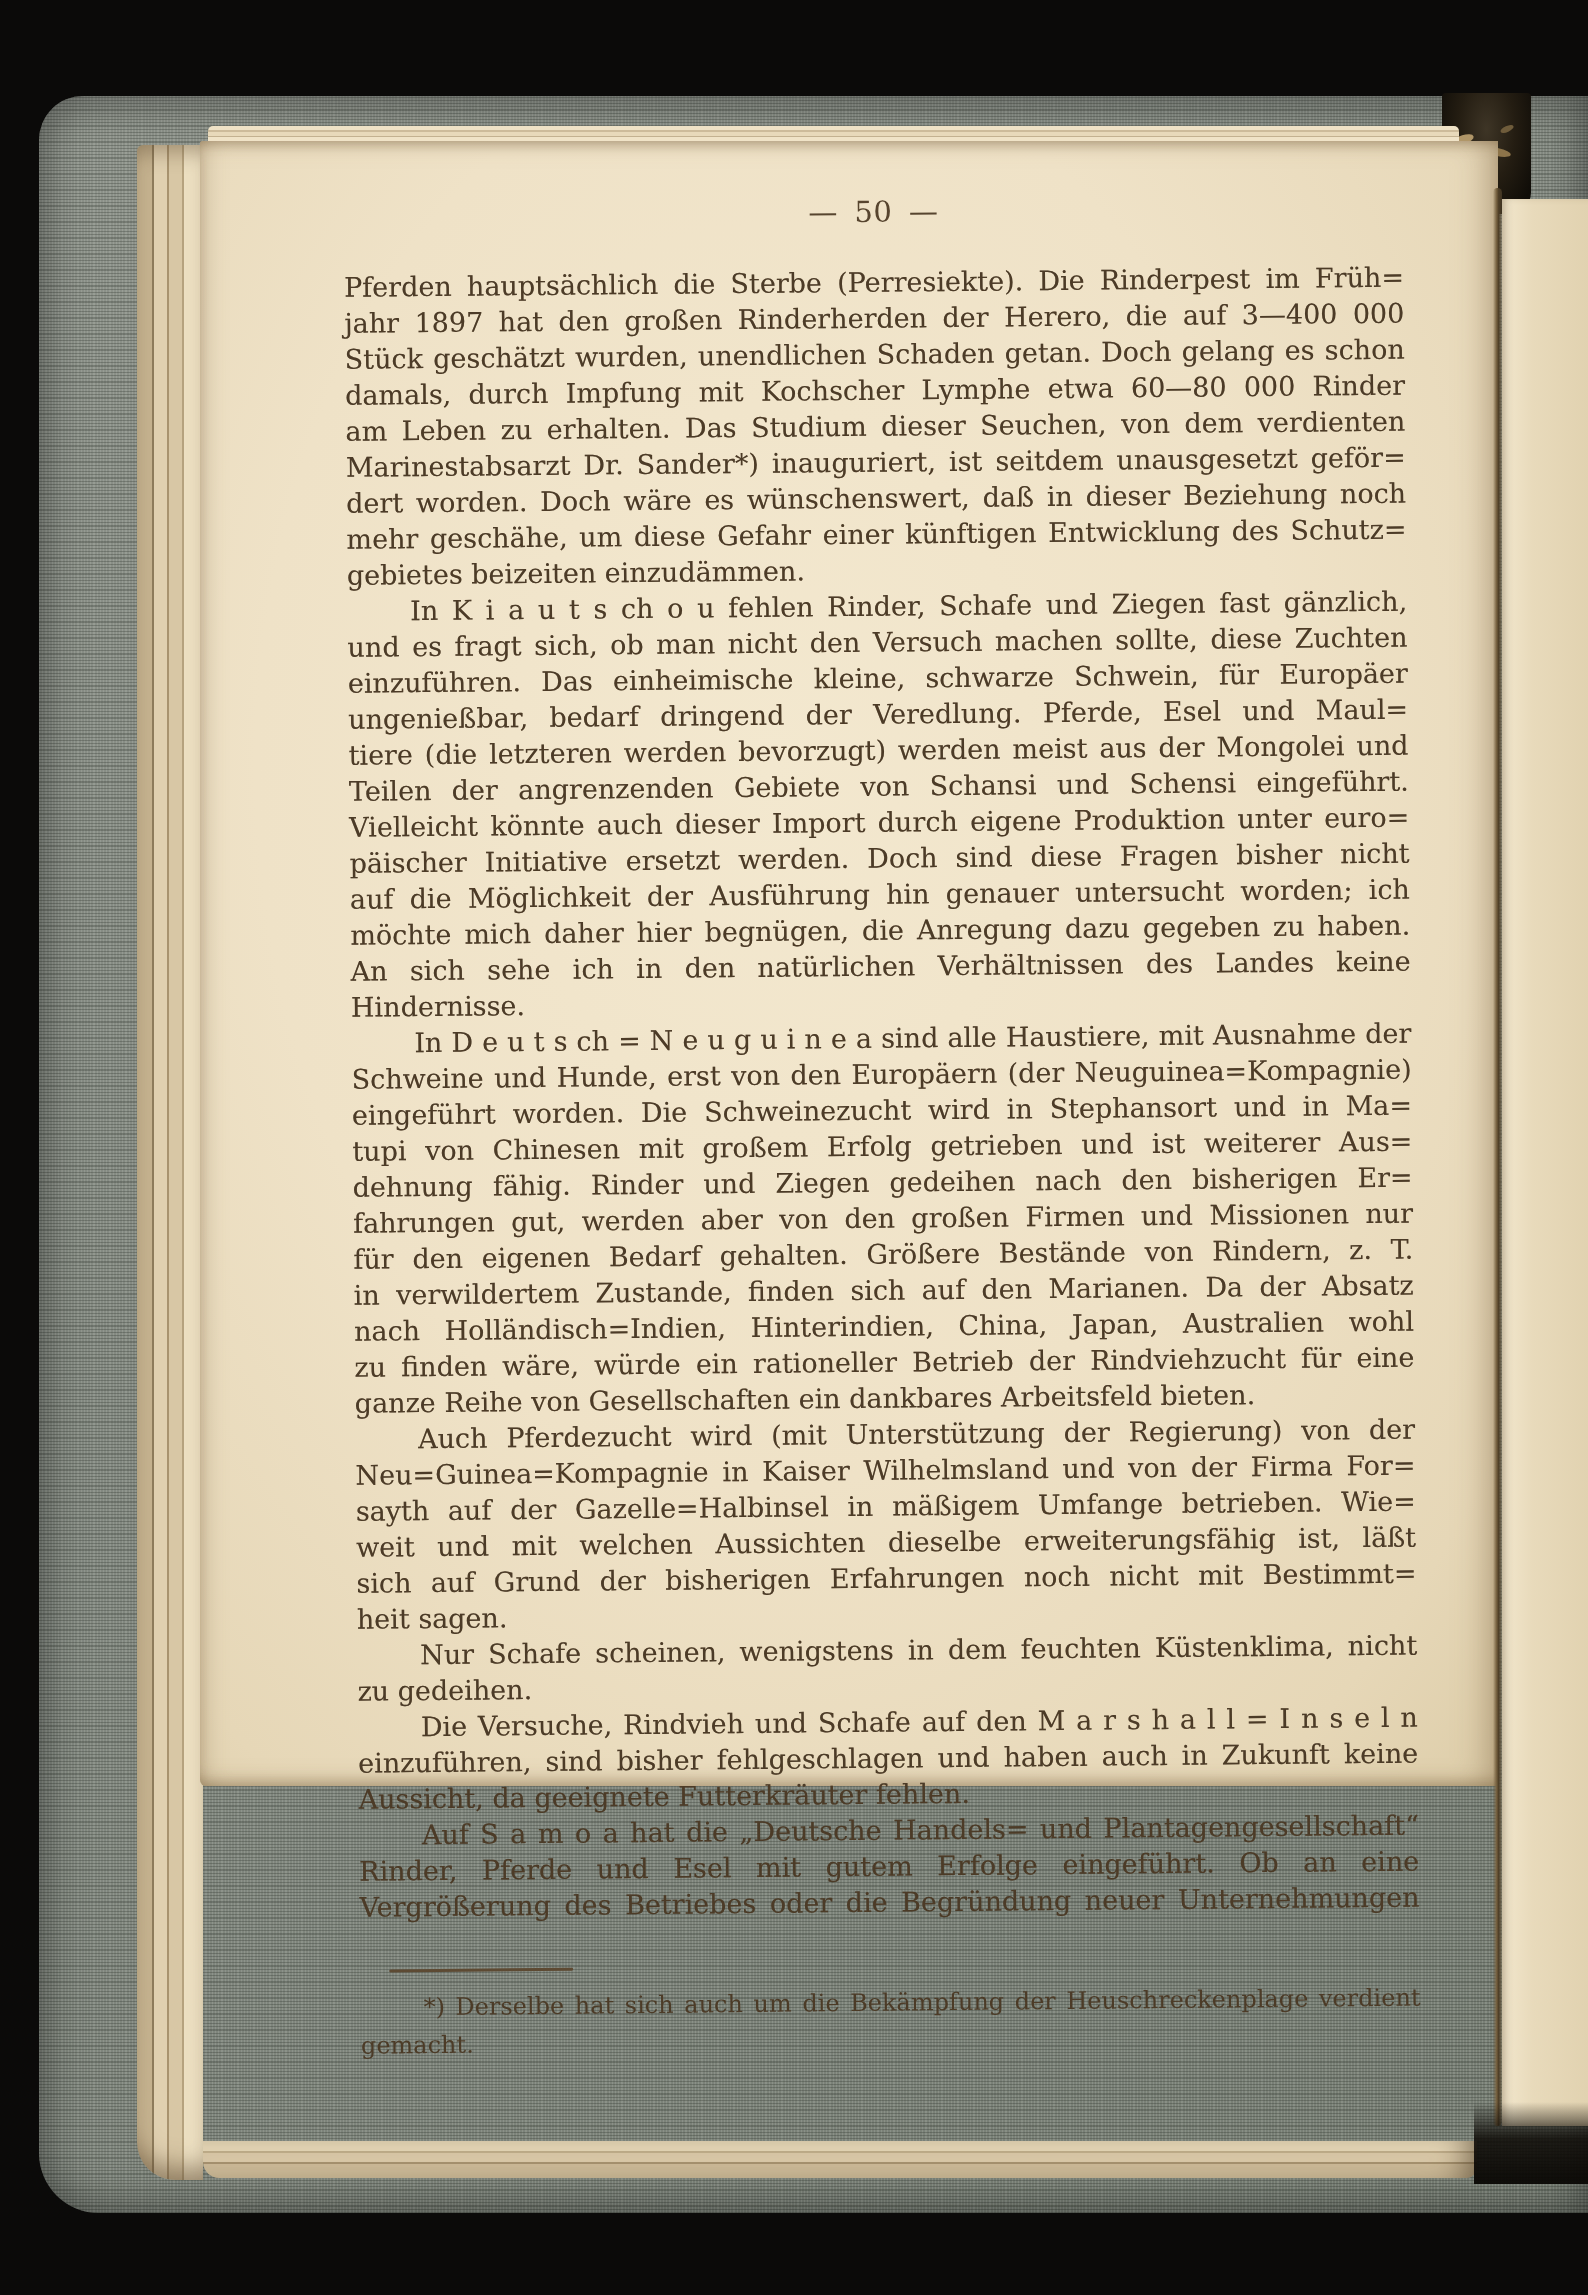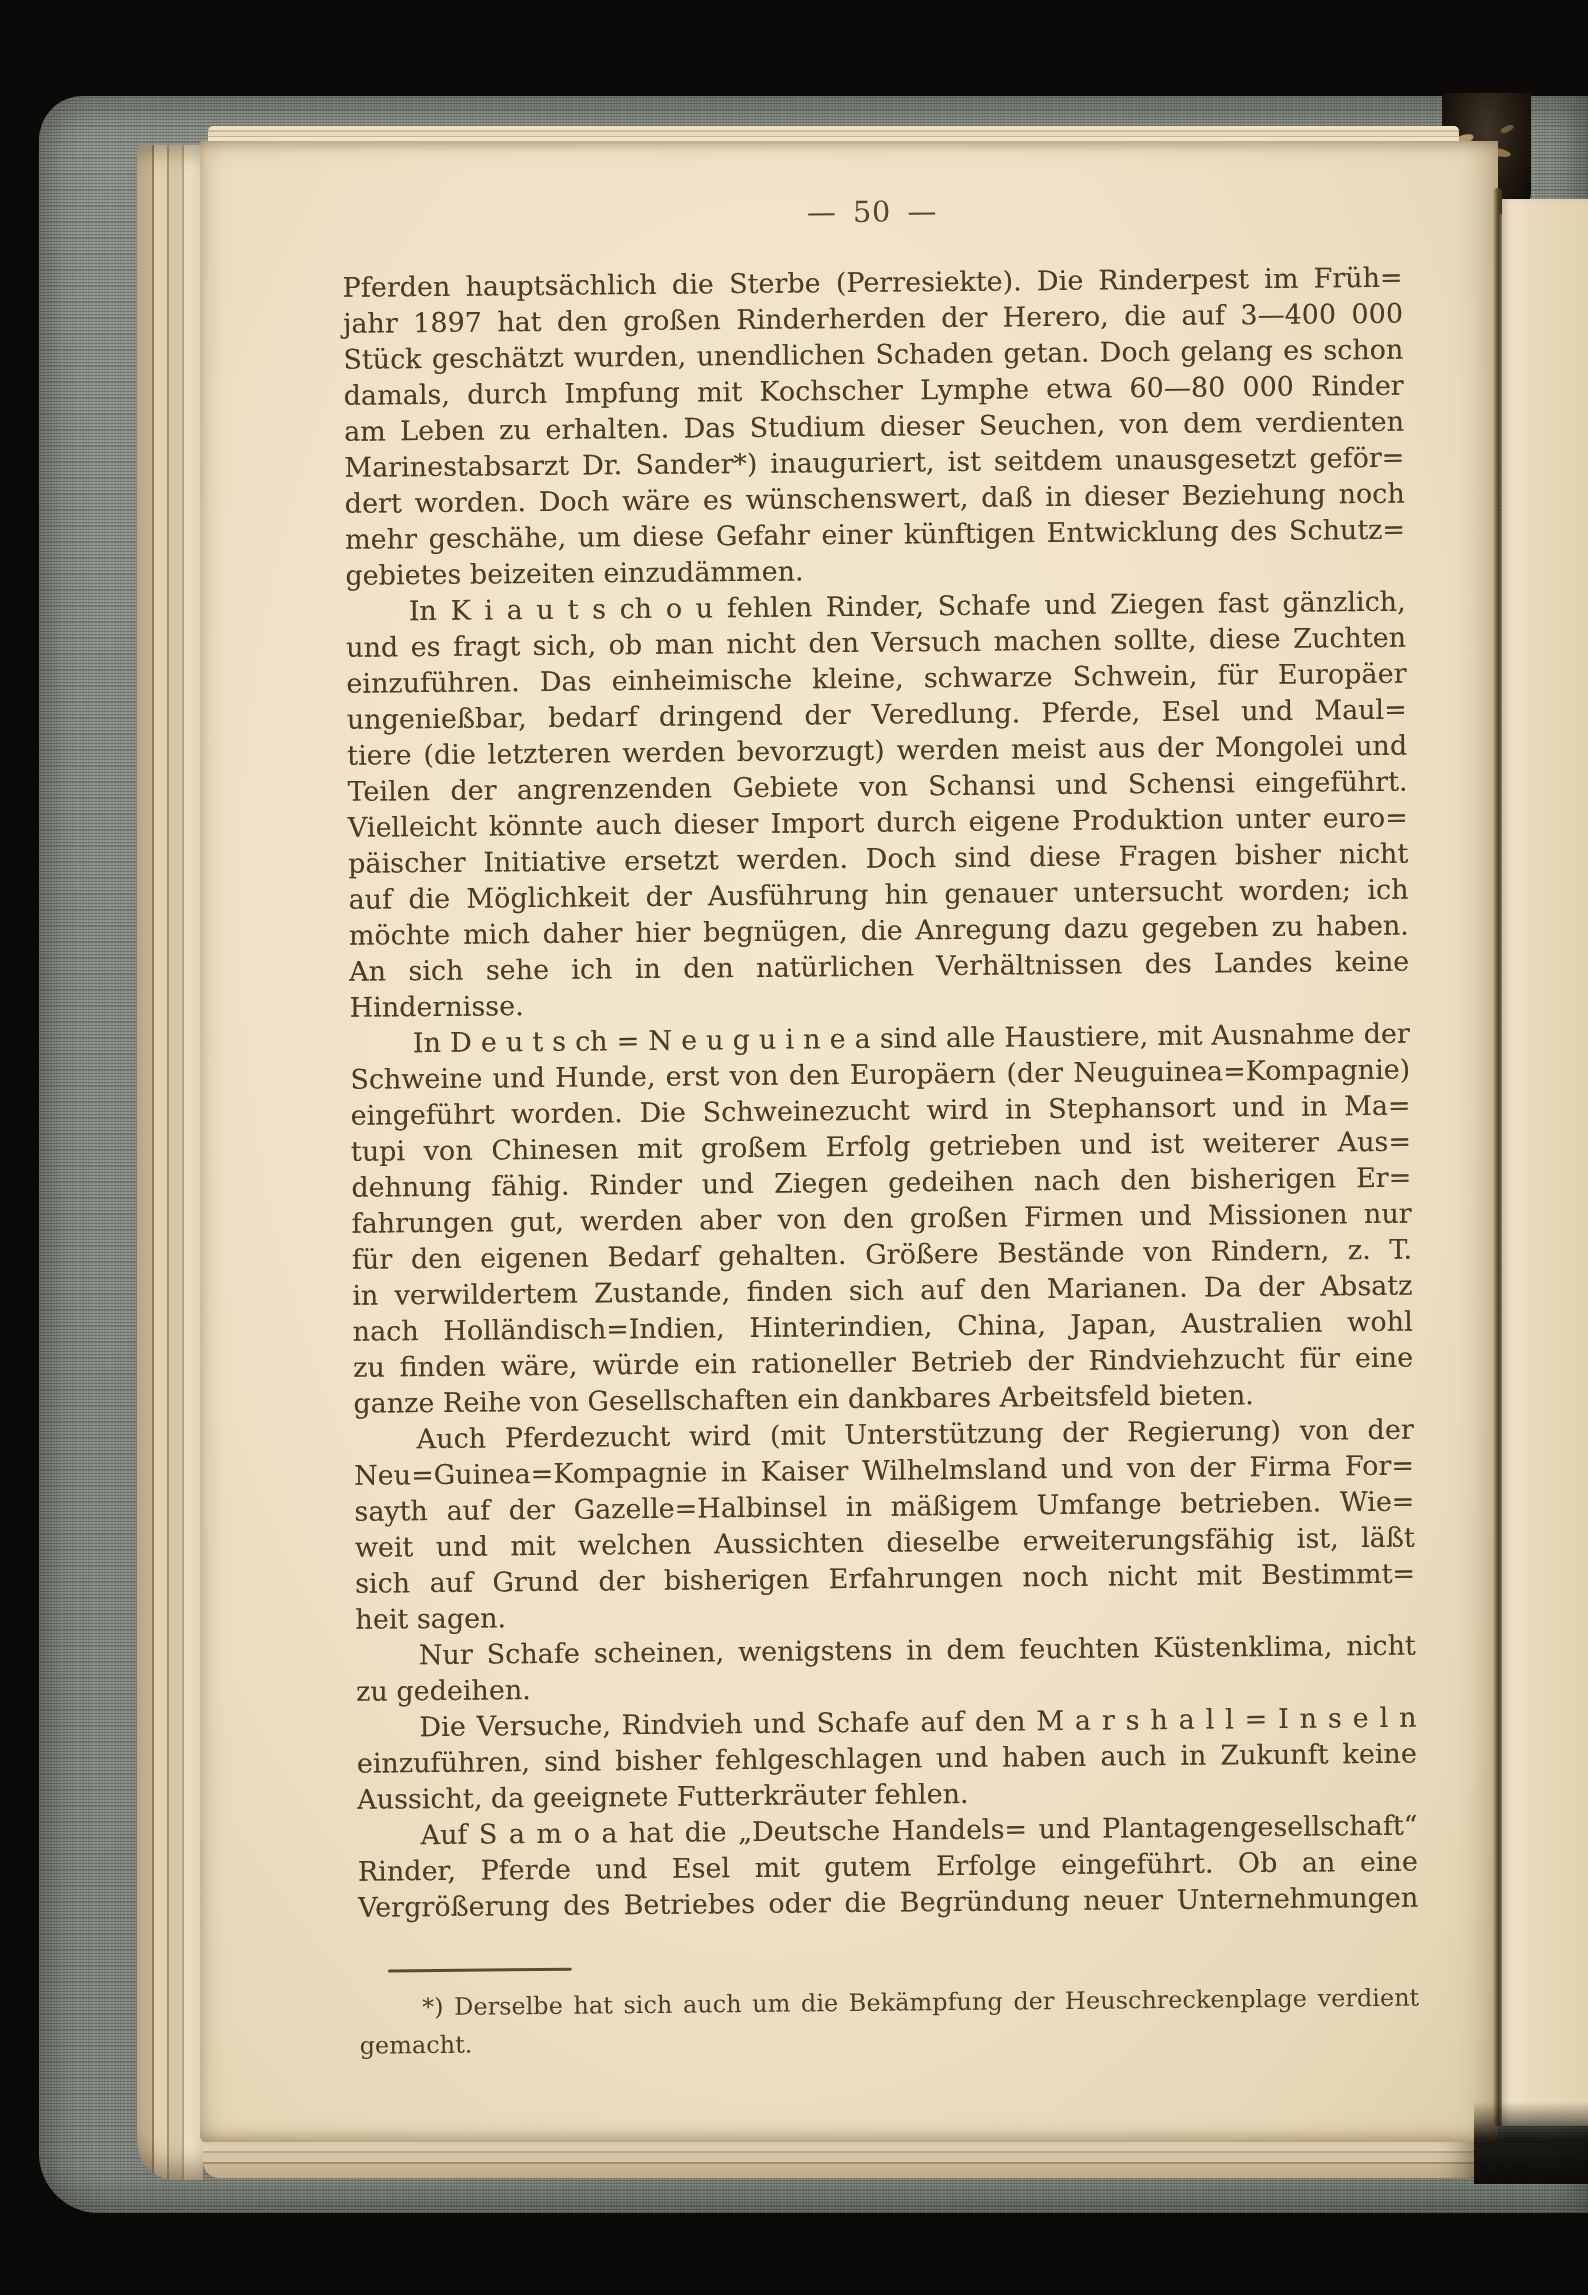--- a/index.html
+++ b/index.html
@@ -54,21 +54,21 @@
   .top-edges{
     position:absolute;left:208px;top:126px;width:1251px;height:16.4px;
     background:linear-gradient(180deg,
       #efe2c6 0 3.8px, #cdbb9a 3.8px 5.7px,
       #e8d9ba 5.7px 10px, #c3b190 10px 11.3px,
       #f0e3c7 11.3px 16.4px);
     border-radius:5px 5px 0 0;
   }
   
   .main-page{
-    position:absolute;left:200px;top:141px;width:1298px;height:2001px;
+    position:absolute;left:200px;top:141px;width:1298px;height:1645px;
     background:radial-gradient(ellipse at 44% 38%, #f3e8cf 0%, #efe2c7 50%, #e6d7b7 85%, #ddcda9 100%);
     border-radius:2.5px 0 0 6.3px;
     box-shadow:
       inset 0 10px 14px -8.8px rgba(120,95,60,.55),
       inset 17.6px 0 25px -15px rgba(120,95,60,.35),
       inset -21.4px 0 35px -14px rgba(125,100,65,.55),
       inset 0 -12.6px 16.4px -10px rgba(120,95,60,.5);
   }
   .gutter-crease{
     position:absolute;left:1493px;top:188px;width:8.8px;height:1938px;

